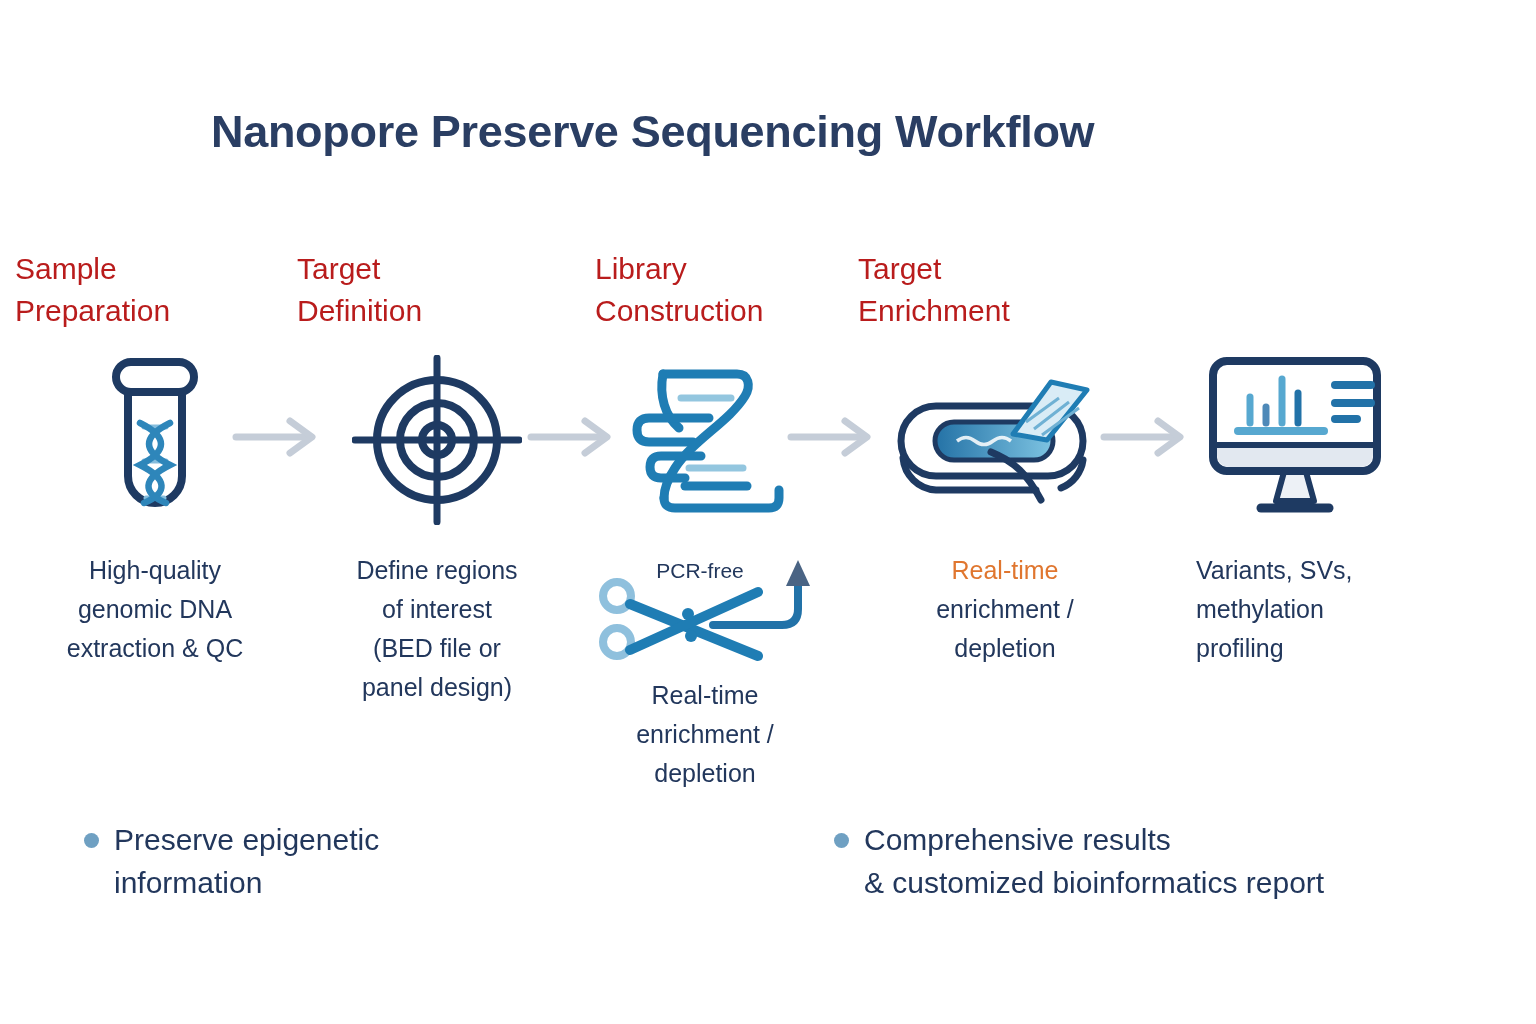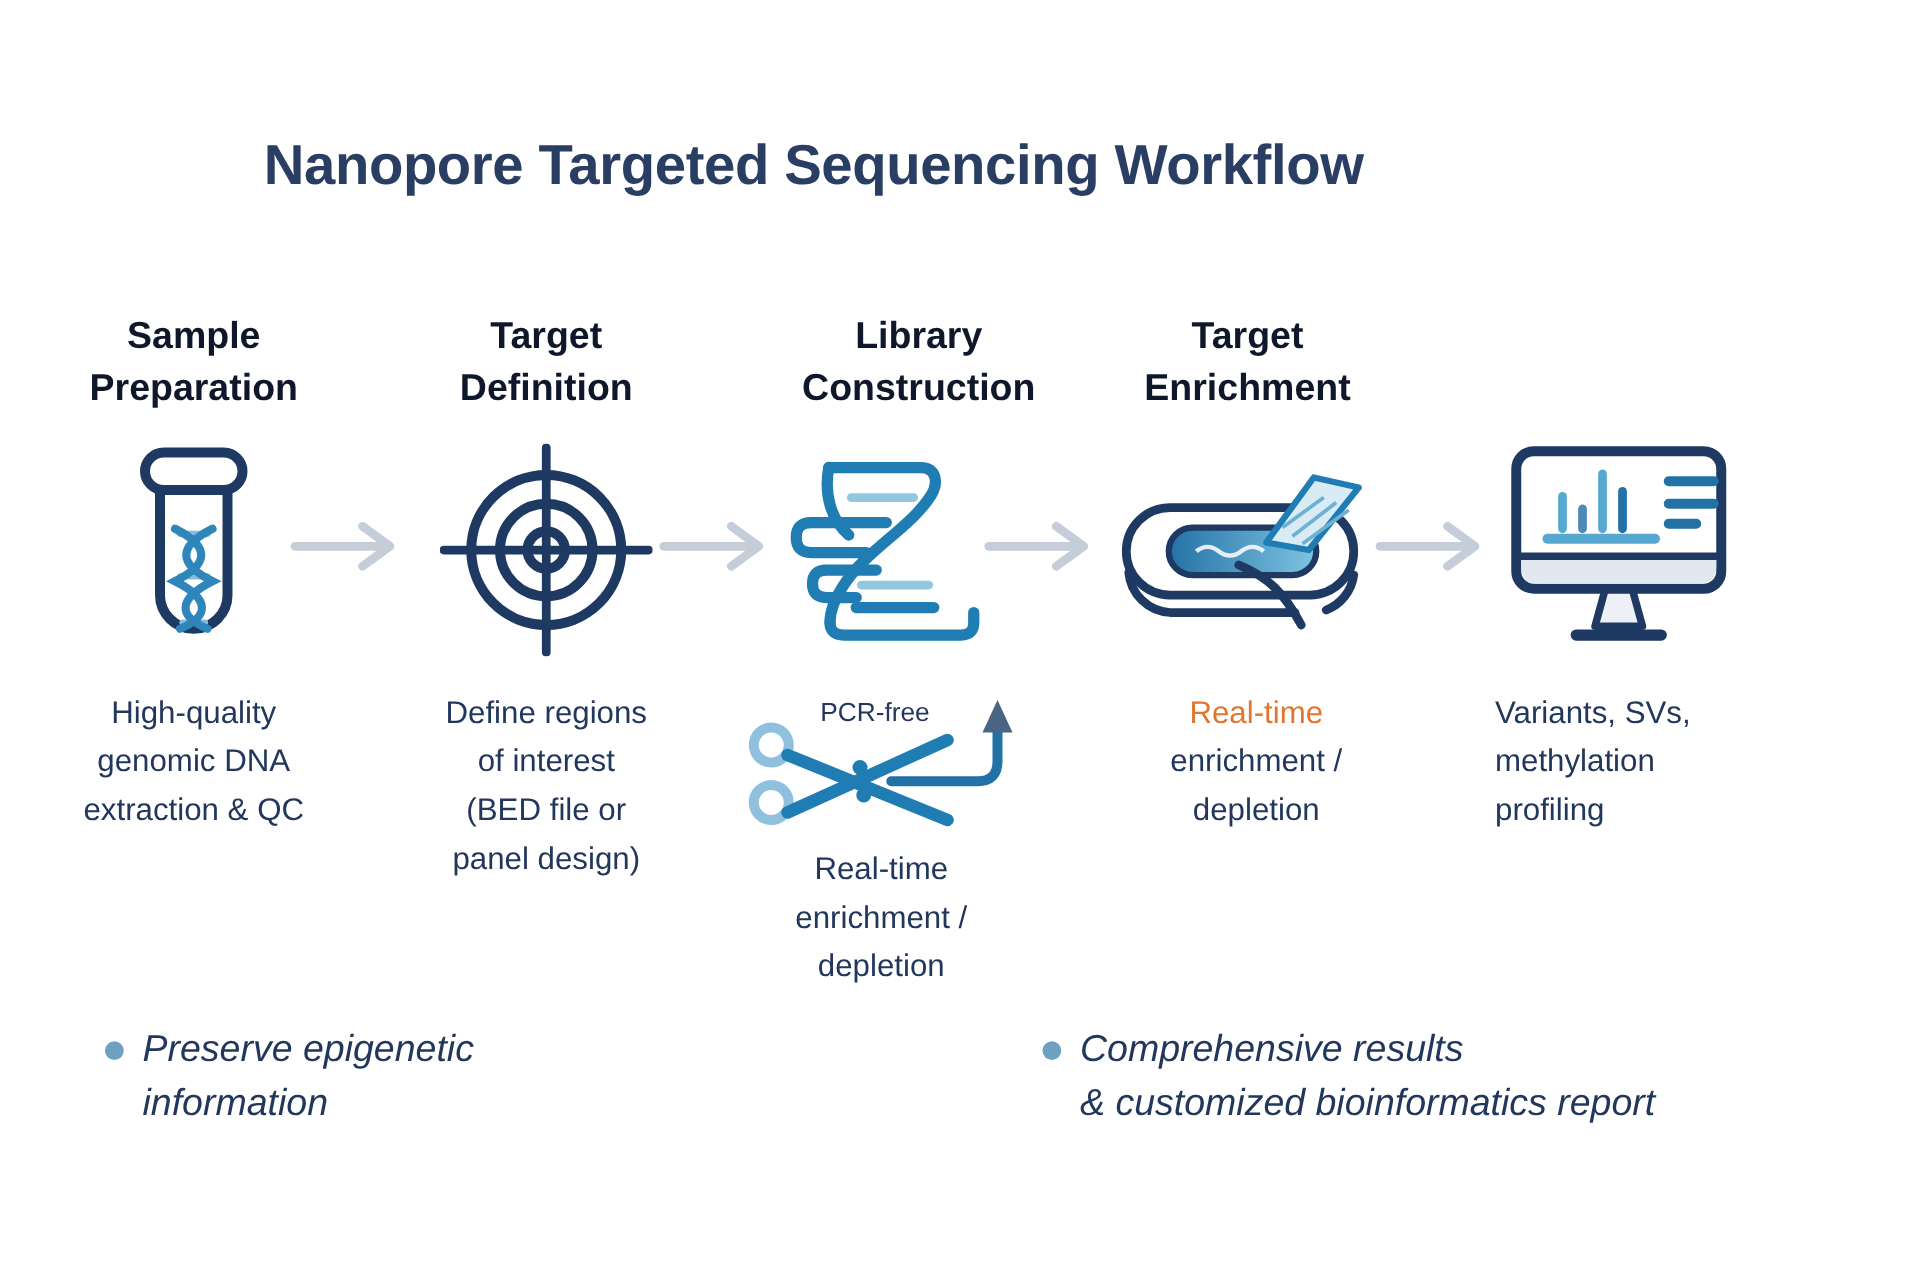--- a/index.html
+++ b/index.html
@@ -5,22 +5,22 @@
   html,body{margin:0;padding:0;background:#fff;}
   .canvas{
     position:relative;width:1536px;height:1024px;background:#FFFFFF;
     font-family:"Liberation Sans",sans-serif;color:#24395E;overflow:hidden;
   }
   .title{
     position:absolute;left:211px;top:106px;font-size:45px;font-weight:700;
     color:#2A3E63;letter-spacing:-0.3px;white-space:pre-line;
   }
   .step-label{
-    position:absolute;top:248px;width:280px;text-align:center;
-    font-size:30px;font-weight:700;color:#0f172a;line-height:42px;white-space:pre-line;
+    position:absolute;top:248px;width:280px;
+    font-size:30px;font-weight:400;color:#b91c1c;line-height:42px;white-space:pre-line;
   }
   #label1{left:15px}#label2{left:297px}#label3{left:595px}#label4{left:858px}#label5{left:1156px}
   .icon{position:absolute;}
   #icon1{left:110px;top:357px}
   #icon2{left:352px;top:355px}
   #icon3{left:617px;top:356px}
   #icon4{left:893px;top:372px}
   #icon5{left:1205px;top:355px}
   .connector{position:absolute;top:415px;}
   #arrow1{left:232px}#arrow2{left:527px}#arrow3{left:787px}#arrow4{left:1100px}
@@ -34,30 +34,30 @@
   #scissors-block{left:588px;top:552px;}
   #desc3{left:565px;top:676px}
   #desc4{left:865px}
   #desc5{left:1196px;width:250px;text-align:left}
   .highlight{color:#E0762F;}
   .bullet-dot{
     position:absolute;width:15px;height:15px;border-radius:50%;background:#6FA0C2;
   }
   #dot1{left:84px;top:833px}#dot2{left:834px;top:833px}
   .bullet-text{
-    position:absolute;top:818px;font-size:30px;color:#22375C;line-height:43px;white-space:pre-line;font-style:italic;
+    position:absolute;top:818px;font-size:30px;color:#22375C;line-height:43px;white-space:pre-line;
   }
   #bullet1{left:114px}#bullet2{left:864px}
 </style>
 </head>
 <body>
 
 <div class="canvas">
 
-  <div class="title">Nanopore Targeted Sequencing Workflow</div>
+  <div class="title">Nanopore Preserve Sequencing Workflow</div>
 
   <div class="step-label" id="label1">Sample
 Preparation</div>
   <div class="step-label" id="label2">Target
 Definition</div>
   <div class="step-label" id="label3">Library
 Construction</div>
   <div class="step-label" id="label4">Target
 Enrichment</div>
 

